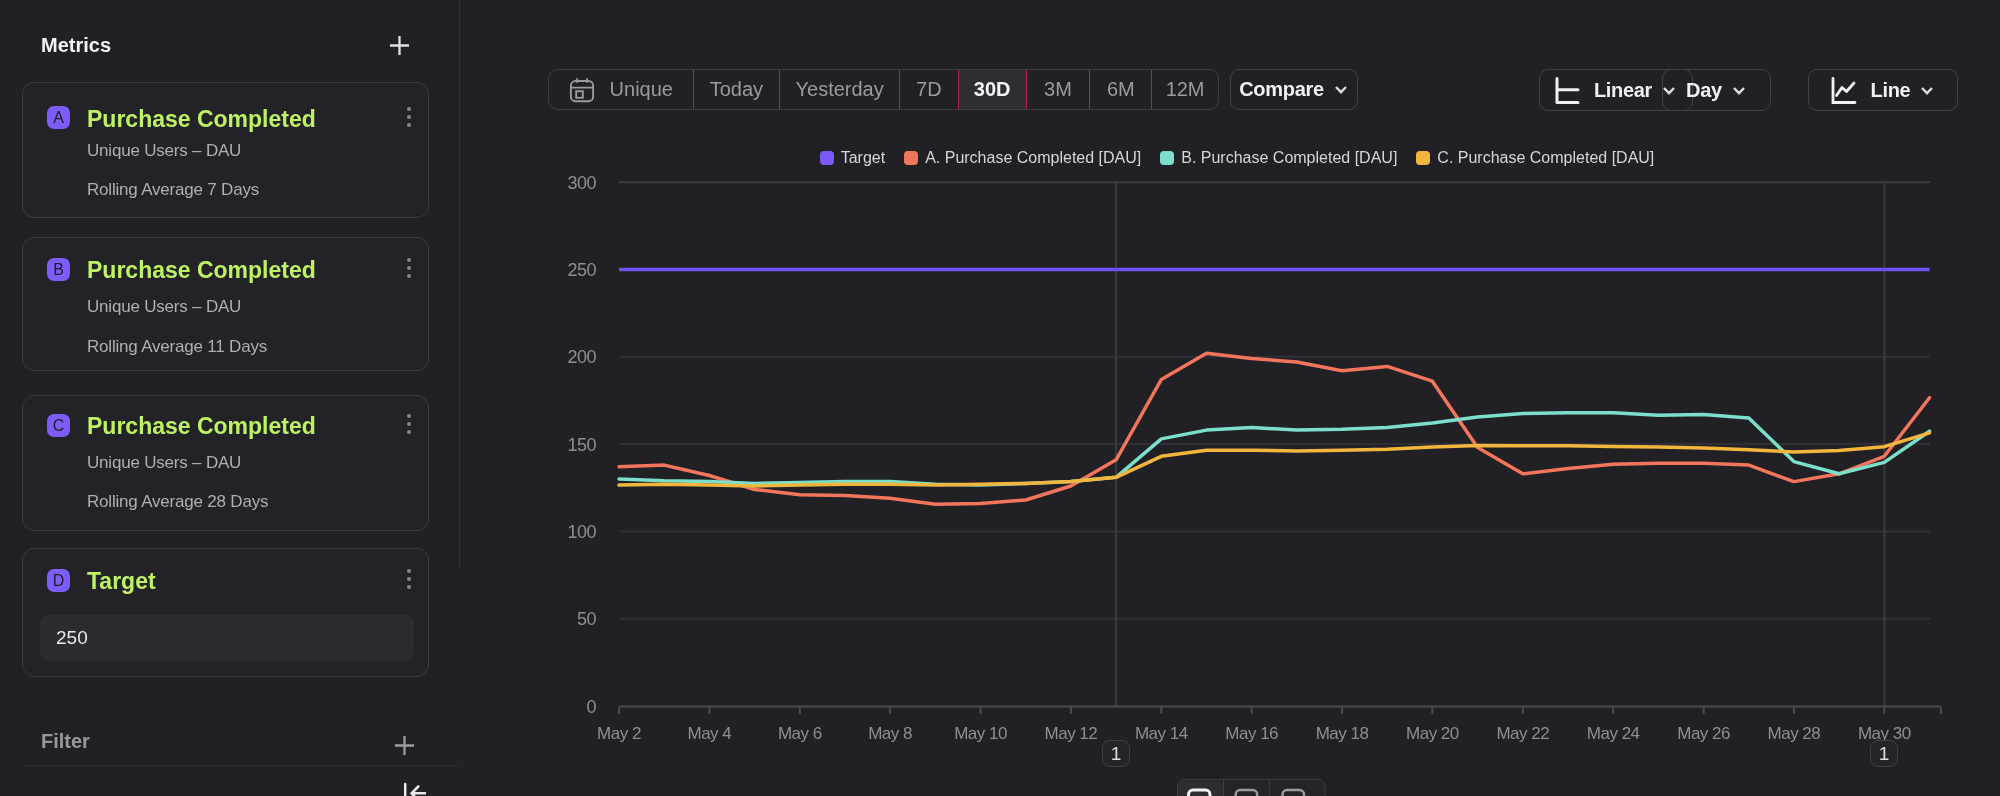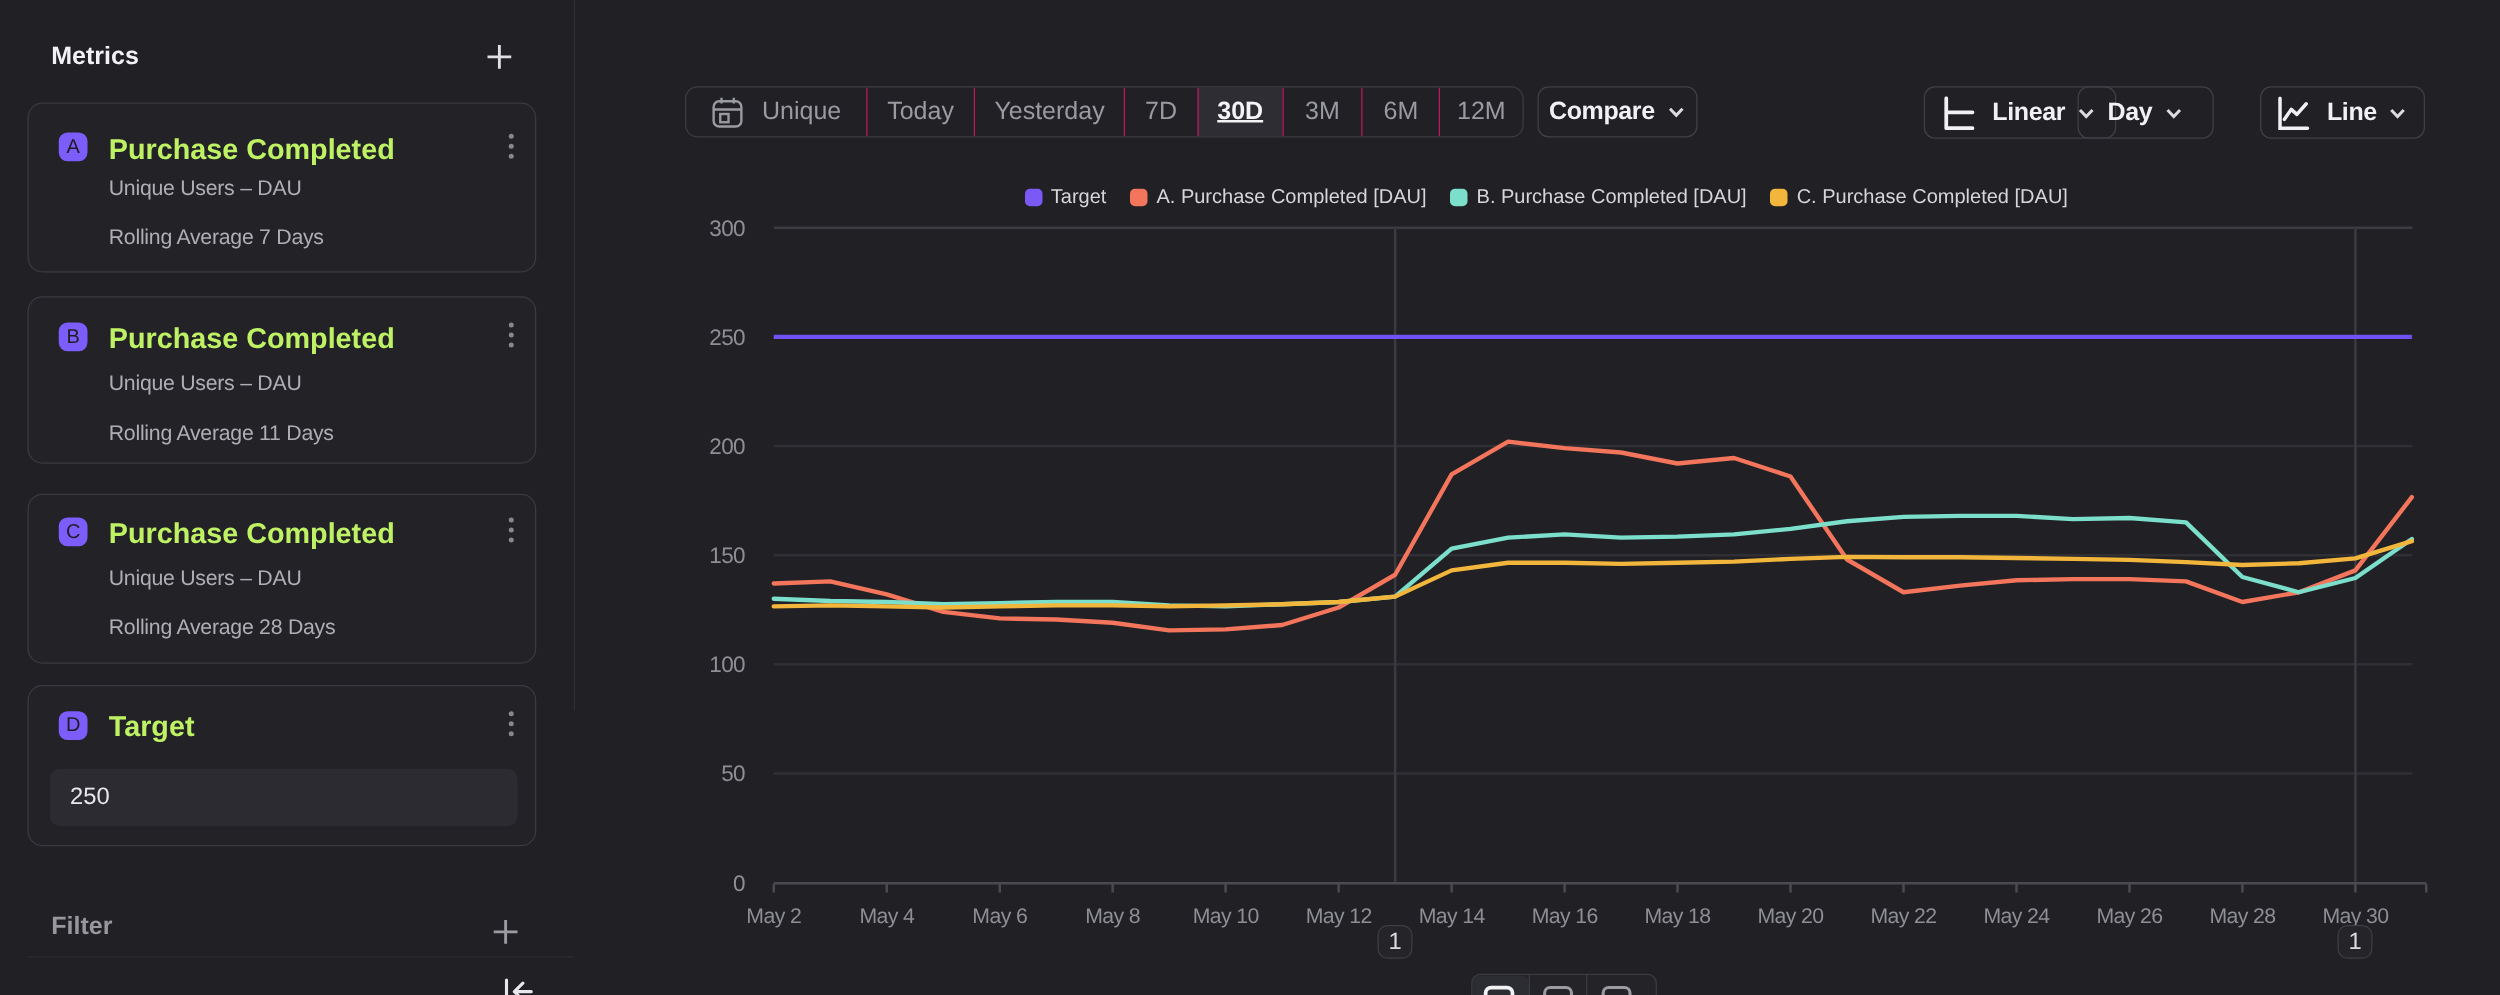--- a/index.html
+++ b/index.html
@@ -98,21 +98,21 @@
         <rect x="1.9" y="5" width="22.2" height="20.2" rx="4.5" stroke="#9a9ba1" stroke-width="1.9"></rect>
         <path d="M1.9 11.6h22.2" stroke="#9a9ba1" stroke-width="1.9"></path>
         <path d="M8.2 2.2v4.6M18 2.2v4.6" stroke="#9a9ba1" stroke-width="1.9"></path>
         <rect x="7.2" y="15.2" width="6.6" height="6.6" stroke="#9a9ba1" stroke-width="1.9"></rect>
       </svg>
     <span>Unique</span>
   </div>
   <div class="s" style="width:87px;">Today</div>
   <div class="s" style="width:120px;">Yesterday</div>
   <div class="s" style="width:59px;">7D</div>
-  <div class="s on" style="width:68px;text-decoration:underline;">30D</div>
+  <div class="s on" style="width:68px;">30D</div>
   <div class="s" style="width:64px;">3M</div>
   <div class="s" style="width:62px;">6M</div>
   <div class="s" style="width:67px;">12M</div>
 </div>
 
 <div class="tbtn" style="left:1230px; top:69px; width:128px; height:41px;">Compare
   <svg width="16" height="15" viewBox="0 0 16 15" fill="none">
       <path d="M3 5l5 5.2L13 5" stroke="#dcdce0" stroke-width="2.4" fill="none"></path>
     </svg>
 </div>
@@ -126,21 +126,21 @@
       <path d="M3 5l5 5.2L13 5" stroke="#dcdce0" stroke-width="2.4" fill="none"></path>
     </svg>
 </div>
 
 <div class="tbtn" style="left:1662px; top:69px; width:109px;">Day
   <svg width="16" height="15" viewBox="0 0 16 15" fill="none">
       <path d="M3 5l5 5.2L13 5" stroke="#dcdce0" stroke-width="2.4" fill="none"></path>
     </svg>
 </div>
 
-<div class="tbtn" style="left:1808px; top:69px; width:132px;">
+<div class="tbtn" style="left:1808px; top:69px; width:150px;">
   <svg style="margin-right:5px;" width="26" height="27" viewBox="0 0 26 27" fill="none">
       <path d="M2 1.5v24h22" stroke="#f1f1f3" stroke-width="2.8" stroke-linecap="round"></path>
       <path d="M5.5 18.5l5.5-8 4.5 4L23 6" stroke="#f1f1f3" stroke-width="2.8" stroke-linecap="round" stroke-linejoin="round"></path>
     </svg>
   Line
   <svg width="16" height="15" viewBox="0 0 16 15" fill="none">
       <path d="M3 5l5 5.2L13 5" stroke="#dcdce0" stroke-width="2.4" fill="none"></path>
     </svg>
 </div>
 

